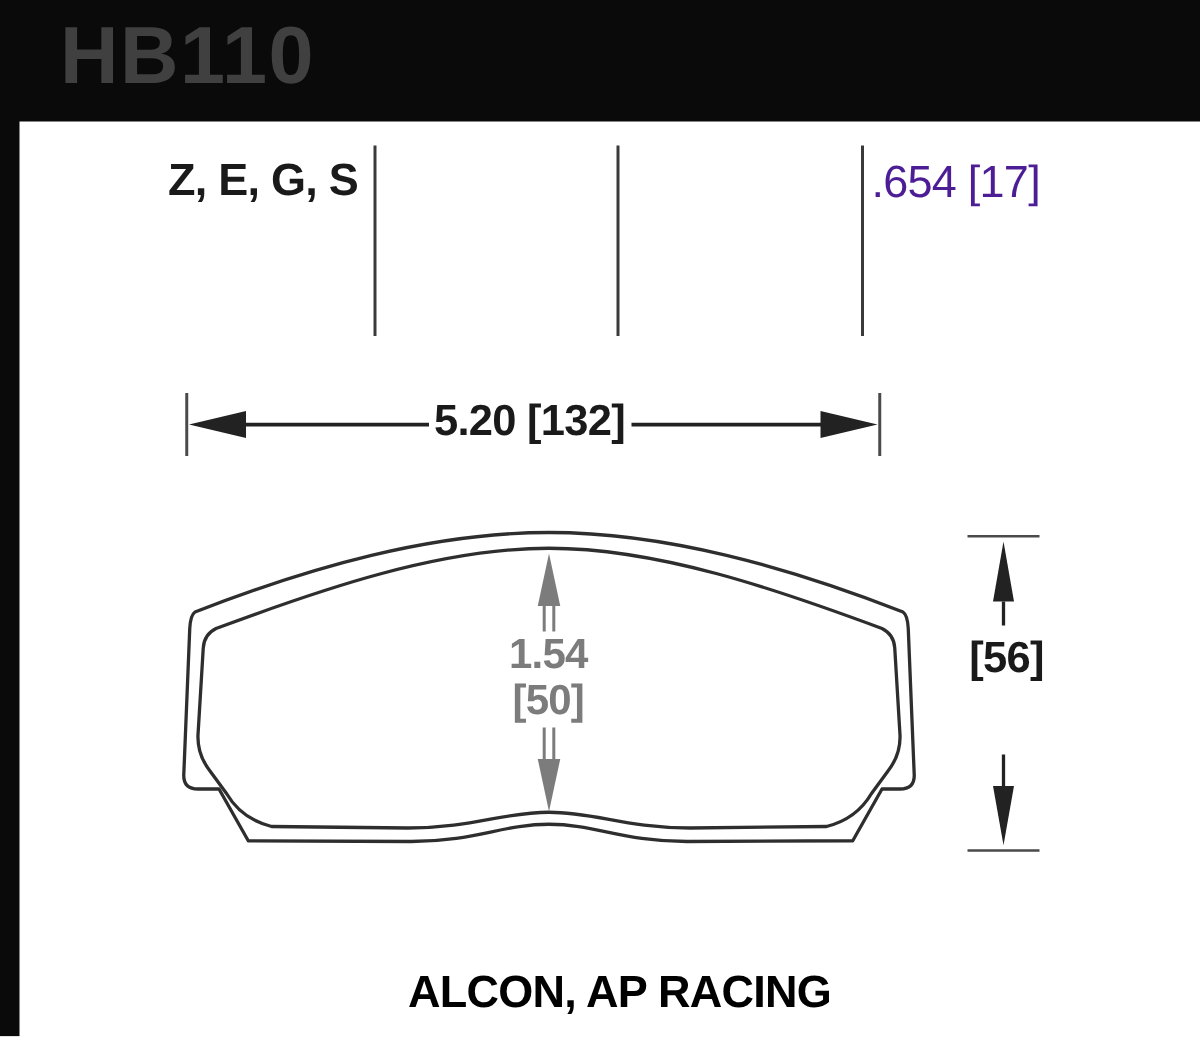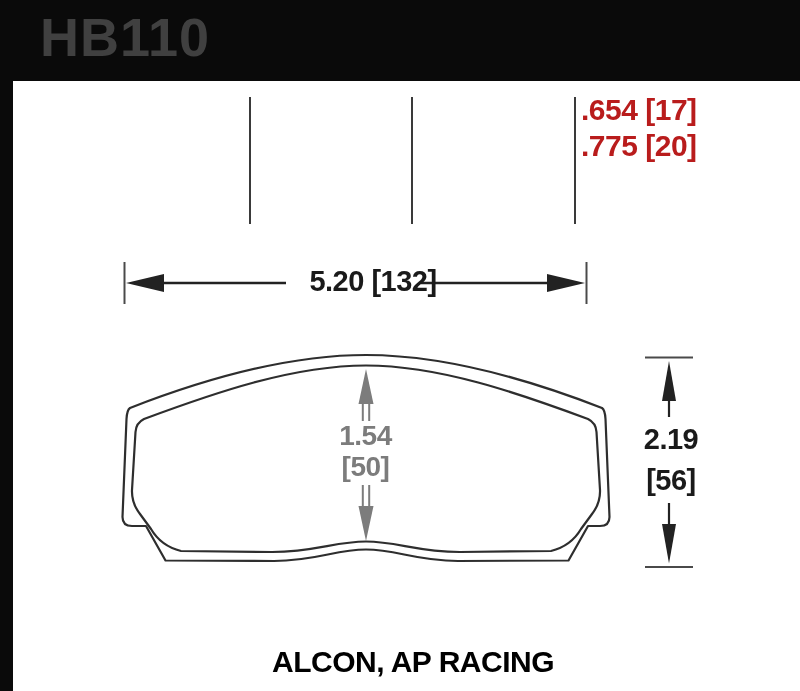--- a/index.html
+++ b/index.html
@@ -49,40 +49,39 @@
     color: #1a1a1a;
     font-size: 30px;
     font-weight: bold;
     letter-spacing: -0.5px;
     line-height: 36px;
     white-space: nowrap;
   }
 
   .thickness-block {
     position: absolute;
-    left: 581px; top: 92px;
-    color: #b91c1c;
+    left: 581px; top: 104px;
+    color: #4c1d95;
     font-size: 30px;
-    font-weight: bold;
+    font-weight: normal;
     letter-spacing: -0.5px;
     line-height: 36px;
     white-space: nowrap;
   }
 
   .dim-width-label {
     position: absolute;
     left: 283px; top: 265px;
     width: 140px;
     text-align: center;
     color: #1a1a1a;
     font-size: 29px;
     font-weight: bold;
     letter-spacing: -0.5px;
     white-space: nowrap;
-    margin-left: 20px;
   }
 
   .dim-inner-label {
     position: absolute;
     left: 318px; top: 420px;
     width: 95px;
     text-align: center;
     color: #7c7c7c;
     font-size: 28px;
     font-weight: bold;
@@ -195,34 +194,33 @@
       <line x1="645" y1="357.5" x2="693" y2="357.5" stroke="#4a4a4a" stroke-width="1.8"></line>
       <line x1="645" y1="567" x2="693" y2="567" stroke="#4a4a4a" stroke-width="1.8"></line>
       <polygon points="669,361 662,401 676,401" fill="#222222"></polygon>
       <line x1="669" y1="401" x2="669" y2="417" stroke="#222222" stroke-width="2.2"></line>
       <line x1="669" y1="503" x2="669" y2="524" stroke="#222222" stroke-width="2.2"></line>
       <polygon points="669,563.5 662,524 676,524" fill="#222222"></polygon>
     </g>
   </svg>
 
   <div class="compound-block">
+    <div>Z, E, G, S</div>
   </div>
 
   <div class="thickness-block">
     <div>.654 [17]</div>
-    <div>.775 [20]</div>
   </div>
 
   <div class="dim-width-label">5.20 [132]</div>
 
   <div class="dim-inner-label">
     <div>1.54</div>
     <div>[50]</div>
   </div>
 
   <div class="dim-height-label">
-    <div>2.19</div>
     <div>[56]</div>
   </div>
 
   <div class="applications">ALCON, AP RACING</div>
 
 </div>
 
 </body></html>

